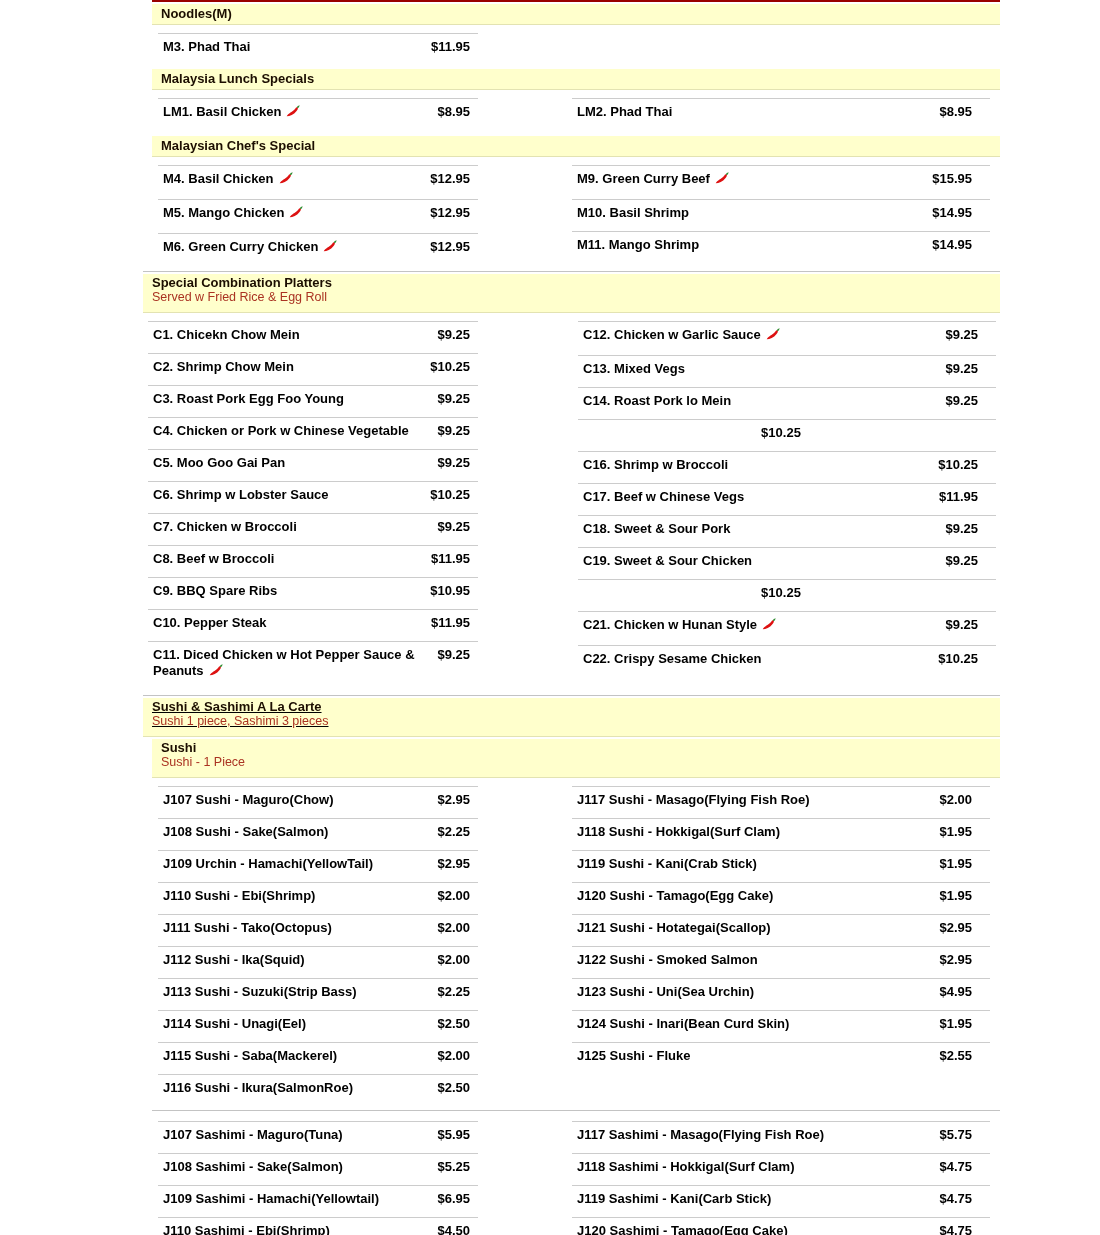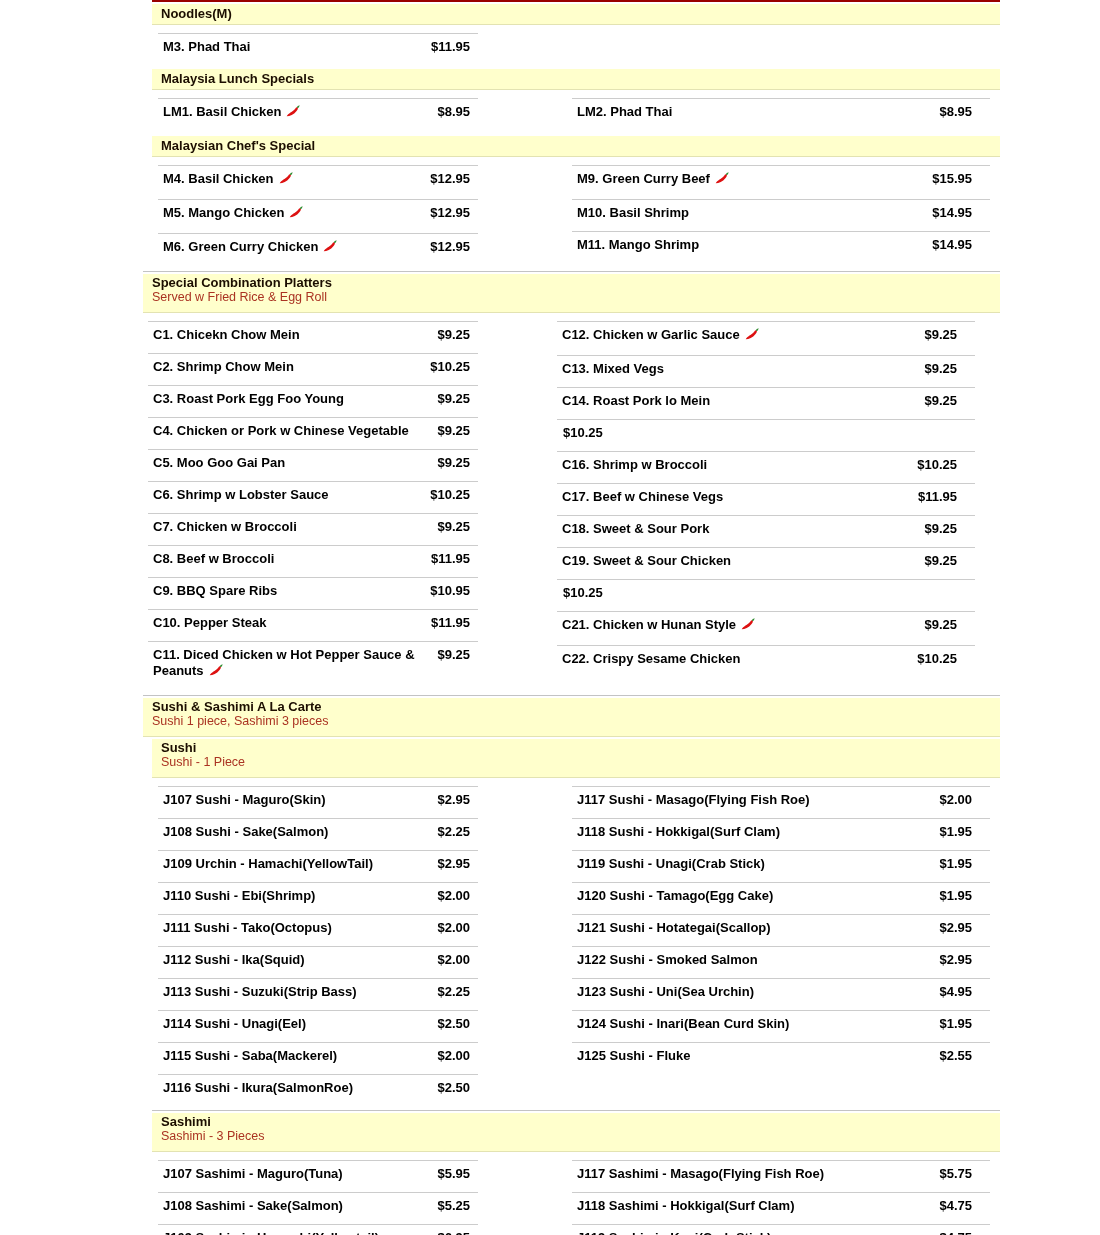--- a/index.html
+++ b/index.html
@@ -13,31 +13,31 @@
     --item-color:#000000;
   }
   html,body{margin:0;padding:0;}
   body{
     width:1100px;height:1235px;overflow:hidden;background:#ffffff;
     font-family:"Liberation Sans", sans-serif;
   }
   #menu{margin-left:143px;width:857px;}
   .menu-section{margin-bottom:4px;}
   .menu-section.indented{margin-left:9px;}
-  .menu-section.no-items{margin-bottom:2px;}
+  .menu-section.no-items{margin-bottom:2px;text-decoration:underline;}
   .red-line{height:2px;background:var(--top-line);margin-bottom:2px;}
   .gray-line{height:1px;background:var(--divider);margin-bottom:2px;}
   .section-bar{background:var(--header-bg);padding:2px 0 2px 9px;border-bottom:1px solid var(--header-edge);}
   .section-bar.has-sub{padding-top:1px;padding-bottom:8px;}
   .section-title{font-size:13px;font-weight:bold;color:var(--title-color);line-height:16px;}
   .has-sub .section-title{line-height:15px;}
   .section-subtitle{font-size:12.5px;color:var(--subtitle-color);line-height:14px;}
-  .rows{display:grid;grid-template-columns:330px 418px;column-gap:79px;padding:8px 0 0 5px;align-items:start;}
+  .rows{display:grid;grid-template-columns:330px 418px;column-gap:100px;padding:8px 0 0 5px;align-items:start;}
   .indented .rows{grid-template-columns:320px 418px;column-gap:94px;padding-left:6px;}
-  .row{display:flex;align-items:flex-start;border-top:1px solid var(--row-border);padding:5px 0 10px 0;cursor:pointer;}
+  .row{display:flex;align-items:flex-start;border-top:1px solid var(--row-border);padding:5px 0 10px 0;cursor:pointer;justify-content:center;}
   .row .name{flex:1;font-size:13px;font-weight:bold;color:var(--item-color);line-height:16px;padding-left:5px;}
   .row .price{font-size:13px;font-weight:bold;color:var(--item-color);white-space:nowrap;padding-right:8px;padding-left:6px;line-height:16px;}
   .col-right .row .price{padding-right:18px;}
   .chili{display:inline-block;margin-left:5px;vertical-align:-2px;}
 </style>
 </head>
 <body>
 
 <div id="menu">
     <div class="menu-section indented">
@@ -240,21 +240,21 @@
       </div>
     </div>
     <div class="menu-section indented">
       <div class="section-bar has-sub">
         <div class="section-title">Sushi</div>
         <div class="section-subtitle">Sushi - 1 Piece</div>
       </div>
       <div class="rows">
         <div class="col col-left">
           <div class="row">
-            <span class="name"><span>J107 Sushi - Maguro(Skin)</span></span>
+            <span class="name"><span>J107 Sushi - Maguro(Chow)</span></span>
             <span class="price">$2.95</span>
           </div>
           <div class="row">
             <span class="name"><span>J108 Sushi - Sake(Salmon)</span></span>
             <span class="price">$2.25</span>
           </div>
           <div class="row">
             <span class="name"><span>J109 Urchin - Hamachi(YellowTail)</span></span>
             <span class="price">$2.95</span>
           </div>
@@ -290,21 +290,21 @@
         <div class="col col-right">
           <div class="row">
             <span class="name"><span>J117 Sushi - Masago(Flying Fish Roe)</span></span>
             <span class="price">$2.00</span>
           </div>
           <div class="row">
             <span class="name"><span>J118 Sushi - Hokkigal(Surf Clam)</span></span>
             <span class="price">$1.95</span>
           </div>
           <div class="row">
-            <span class="name"><span>J119 Sushi - Unagi(Crab Stick)</span></span>
+            <span class="name"><span>J119 Sushi - Kani(Crab Stick)</span></span>
             <span class="price">$1.95</span>
           </div>
           <div class="row">
             <span class="name"><span>J120 Sushi - Tamago(Egg Cake)</span></span>
             <span class="price">$1.95</span>
           </div>
           <div class="row">
             <span class="name"><span>J121 Sushi - Hotategai(Scallop)</span></span>
             <span class="price">$2.95</span>
           </div>
@@ -322,24 +322,20 @@
           </div>
           <div class="row">
             <span class="name"><span>J125 Sushi - Fluke</span></span>
             <span class="price">$2.55</span>
           </div>
         </div>
       </div>
     </div>
     <div class="menu-section indented">
       <div class="gray-line"></div>
-      <div class="section-bar has-sub">
-        <div class="section-title">Sashimi</div>
-        <div class="section-subtitle">Sashimi - 3 Pieces</div>
-      </div>
       <div class="rows">
         <div class="col col-left">
           <div class="row">
             <span class="name"><span>J107 Sashimi - Maguro(Tuna)</span></span>
             <span class="price">$5.95</span>
           </div>
           <div class="row">
             <span class="name"><span>J108 Sashimi - Sake(Salmon)</span></span>
             <span class="price">$5.25</span>
           </div>

